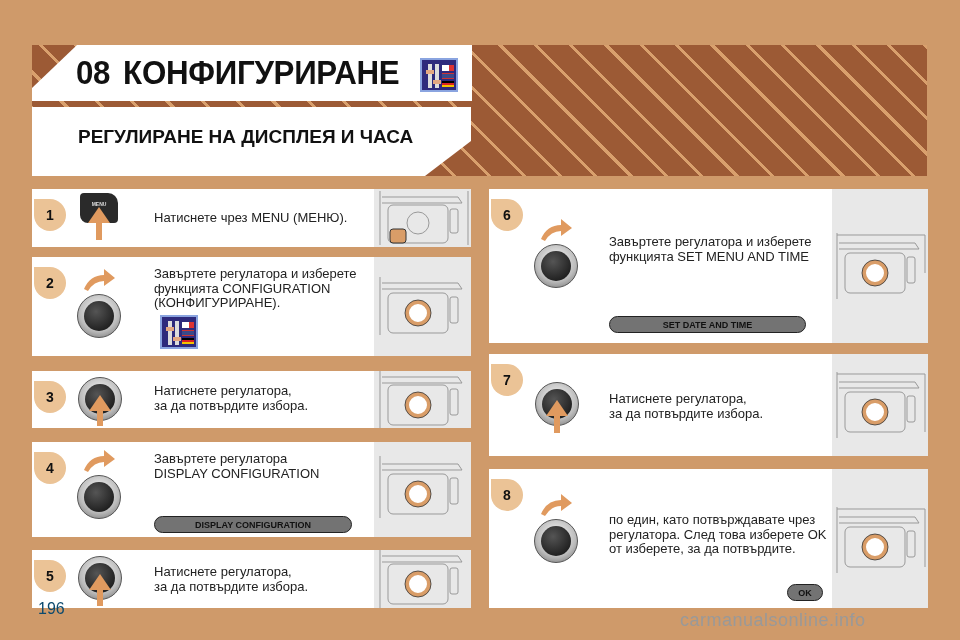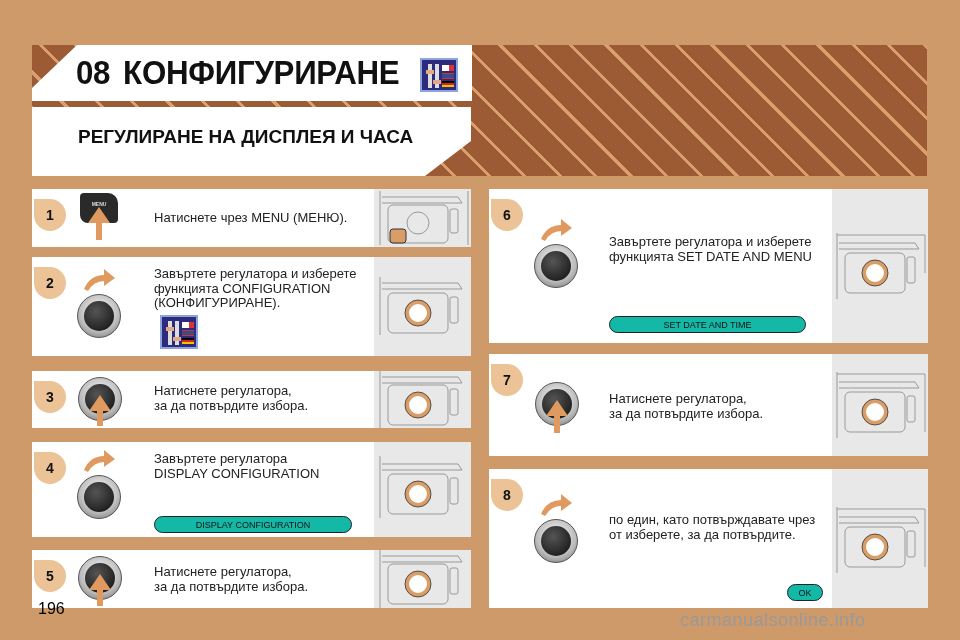--- a/index.html
+++ b/index.html
@@ -57,22 +57,22 @@
     background: #ebc396;
     border-radius: 0 50% 50% 50%;
     font-weight: bold; font-size: 14px;
     display: flex; align-items: center; justify-content: center;
   }
   .step-text {
     position: absolute; font-size: 13px; line-height: 14.5px; color: #222; white-space: nowrap;
   }
   .pill {
     position: absolute; height: 17px; border: 1.5px solid #222; border-radius: 9px;
-    font-size: 9px; font-weight: normal; display: flex; align-items: center; justify-content: center;
-    background: #14b8a6;
+    font-size: 9px; font-weight: bold; display: flex; align-items: center; justify-content: center;
+    background: #737373;
   }
 
   
   .dial {
     position: absolute; width: 44px; height: 44px; border-radius: 50%;
     background: radial-gradient(circle at 50% 40%, #fff 0%, #bbb 60%, #666 100%);
     border: 1px solid #555;
   }
   .dial::after {
     content: ""; position: absolute; left: 6px; top: 6px; width: 30px; height: 30px; border-radius: 50%;
@@ -96,21 +96,21 @@
     color: #ddd; font-size: 5px; font-weight: bold; text-align: center; padding-top: 8px;
   }
 
   
   .device {
     position: absolute; width: 92px; height: 60px;
   }
   .device svg { width: 100%; height: 100%; }
 
   .page-num {
-    position: absolute; left: 38px; top: 600px; font-size: 16px; color: #000000;
+    position: absolute; left: 38px; top: 600px; font-size: 16px; color: #0c4a6e;
   }
   .watermark {
     position: absolute; left: 680px; top: 610px; font-size: 18px; color: #999; letter-spacing: 0.5px;
   }
 </style>
 </head>
 <body>
 
 <div class="stripe-area"></div>
 <div class="header-top"></div>
@@ -263,21 +263,21 @@
 
 <div class="panel" style="left:489px;top:189px;width:439px;height:154px;">
   <div class="device-area" style="width:96px;"></div>
   <div class="step-badge">6</div>
   <svg class="rotate-arrow" style="left:50px;top:30px;" viewBox="0 0 34 22">
       <path d="M2 20 Q8 6 22 6 L22 0 L33 9 L22 17 L22 12 Q12 12 6 22 Z" fill="#e09a5f"></path>
     </svg>
   <div class="dial" style="left:45px;top:55px;"></div>
   <div class="step-text" style="left:120px;top:46px;">
     <div>Завъртете регулатора и изберете</div>
-    <div>функцията SET DATE AND MENU</div>
+    <div>функцията SET MENU AND TIME</div>
   </div>
   <div class="pill" style="left:120px;top:127px;width:197px;">SET DATE AND TIME</div>
   <div class="device" style="left:344px;top:44px;width:95px;height:66px;">
     <svg viewBox="0 0 95 66">
         <g fill="none" stroke="#999" stroke-width="1">
           <path d="M4 0 L4 66 M4 2 H92 V40"></path>
           <path d="M6 10 H82 L86 16 H6"></path>
           <rect x="12" y="20" width="60" height="40" rx="5"></rect>
           <rect x="74" y="24" width="8" height="26" rx="2"></rect>
         </g>
@@ -313,20 +313,21 @@
 
 <div class="panel" style="left:489px;top:469px;width:439px;height:139px;">
   <div class="device-area" style="width:96px;"></div>
   <div class="step-badge">8</div>
   <svg class="rotate-arrow" style="left:50px;top:25px;" viewBox="0 0 34 22">
       <path d="M2 20 Q8 6 22 6 L22 0 L33 9 L22 17 L22 12 Q12 12 6 22 Z" fill="#e09a5f"></path>
     </svg>
   <div class="dial" style="left:45px;top:50px;"></div>
   <div class="step-text" style="left:120px;top:44px;">
     <div>по един, като потвърждавате чрез</div>
+    <div>регулатора. След това изберете OK</div>
     <div>от изберете, за да потвърдите.</div>
   </div>
   <div class="pill" style="left:298px;top:115px;width:36px;">OK</div>
   <div class="device" style="left:344px;top:38px;width:95px;height:66px;">
     <svg viewBox="0 0 95 66">
         <g fill="none" stroke="#999" stroke-width="1">
           <path d="M4 0 L4 66 M4 2 H92 V60"></path>
           <path d="M6 10 H82 L86 16 H6"></path>
           <rect x="12" y="20" width="60" height="40" rx="5"></rect>
           <rect x="74" y="24" width="8" height="26" rx="2"></rect>

